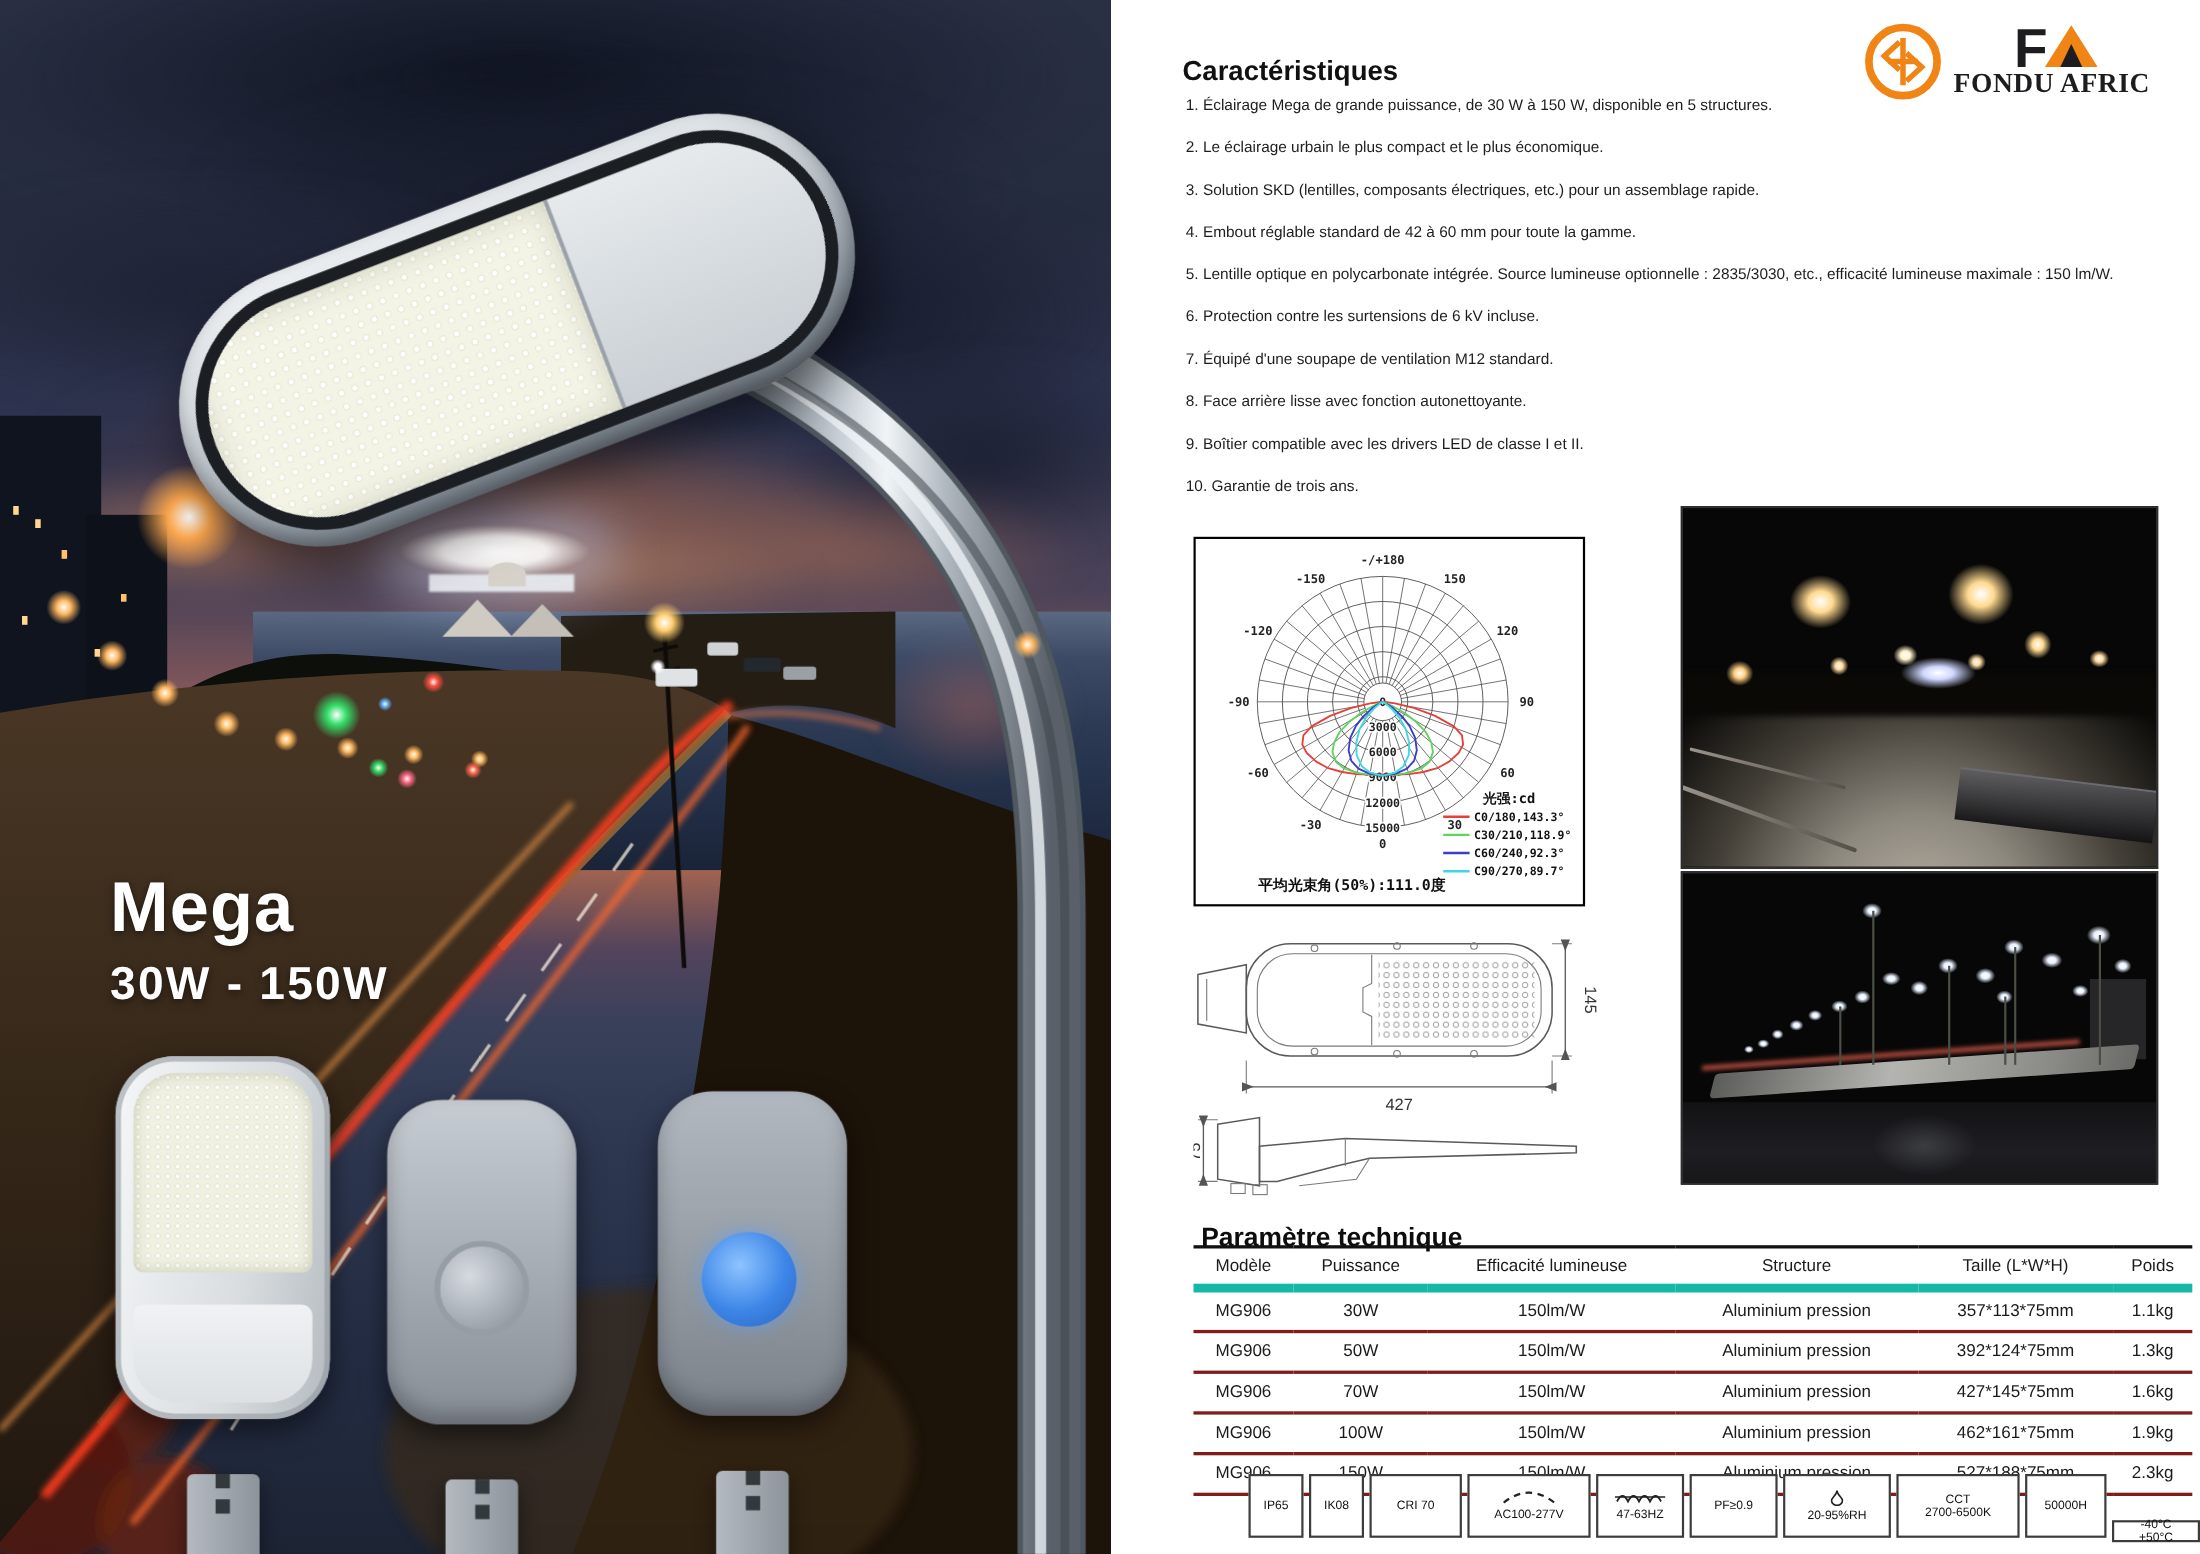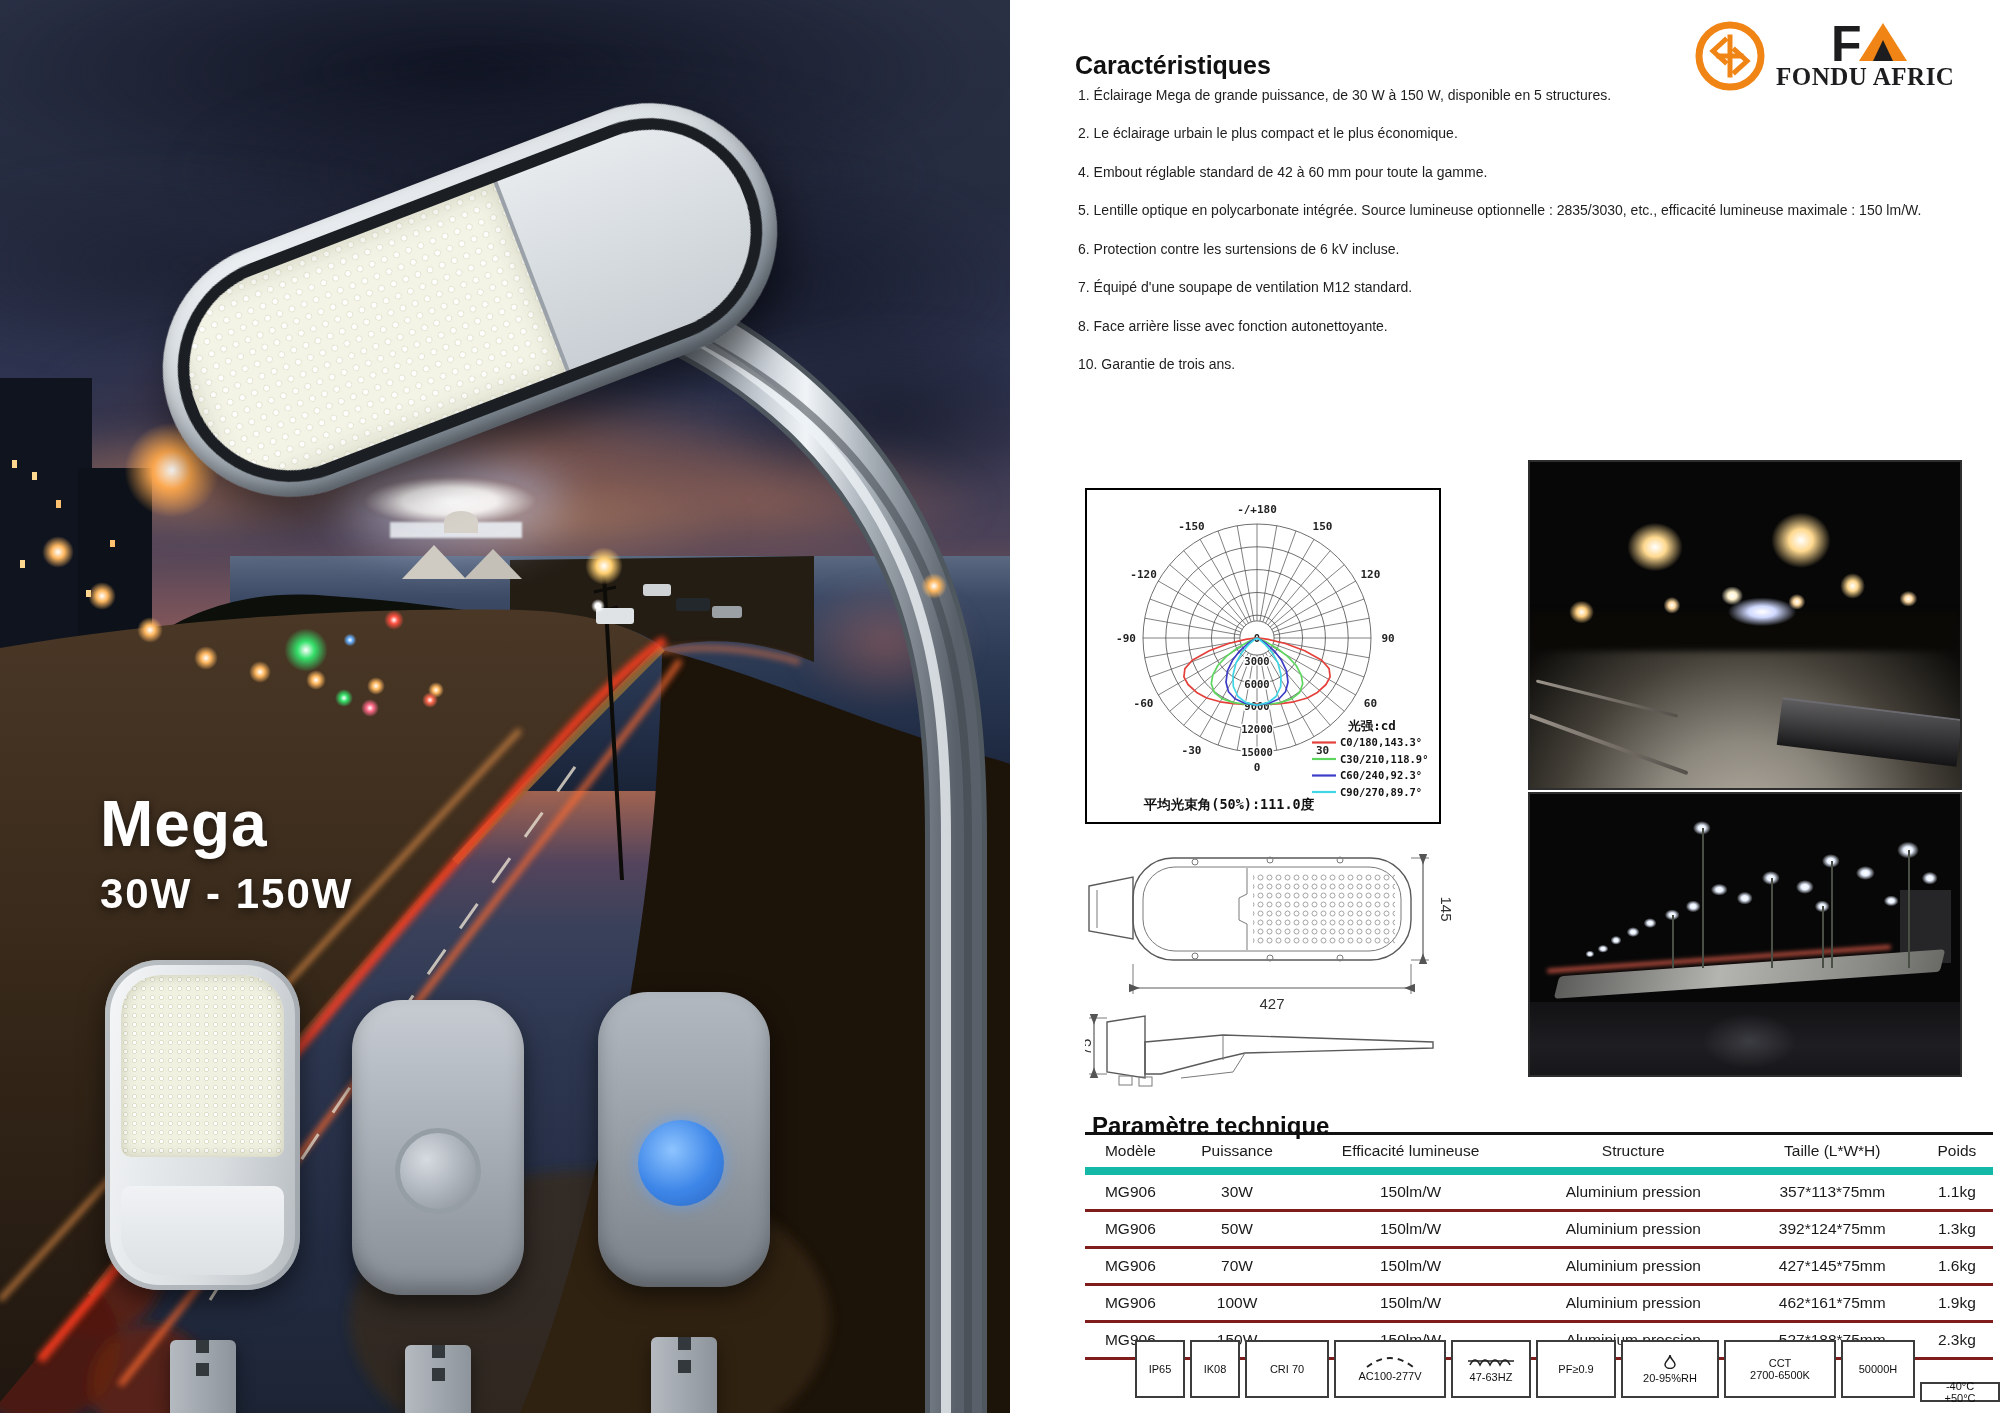--- a/index.html
+++ b/index.html
@@ -299,25 +299,27 @@
           <polygon points="50,40 60,19 70,40" fill="#1d1d1f"></polygon>
         </svg>
         <div class="company">FONDU AFRIC</div>
       </div>
     </div>
 
     <h1 class="char-title">Caractéristiques</h1>
     <div class="char-list" id="char-list">
         <p class="char-item">1. Éclairage Mega de grande puissance, de 30 W à 150 W, disponible en 5 structures.</p>
         <p class="char-item">2. Le éclairage urbain le plus compact et le plus économique.</p>
+        <p class="char-item">3. Solution SKD (lentilles, composants électriques, etc.) pour un assemblage rapide.</p>
         <p class="char-item">4. Embout réglable standard de 42 à 60 mm pour toute la gamme.</p>
         <p class="char-item">5. Lentille optique en polycarbonate intégrée. Source lumineuse optionnelle : 2835/3030, etc., efficacité lumineuse maximale : 150 lm/W.</p>
         <p class="char-item">6. Protection contre les surtensions de 6 kV incluse.</p>
         <p class="char-item">7. Équipé d'une soupape de ventilation M12 standard.</p>
         <p class="char-item">8. Face arrière lisse avec fonction autonettoyante.</p>
+        <p class="char-item">9. Boîtier compatible avec les drivers LED de classe I et II.</p>
         <p class="char-item">10. Garantie de trois ans.</p>
       </div>
 
     <div class="polar-box" id="polar-box"><svg width="347" height="327" viewBox="0 0 347 327" font-family="DejaVu Sans Mono, monospace">
           <circle cx="170" cy="148" r="22.8" fill="none" stroke="#4a4a4a" stroke-width="0.8"></circle>
           <circle cx="170" cy="148" r="45.6" fill="none" stroke="#4a4a4a" stroke-width="0.8"></circle>
           <circle cx="170" cy="148" r="68.4" fill="none" stroke="#4a4a4a" stroke-width="0.8"></circle>
           <circle cx="170" cy="148" r="91.2" fill="none" stroke="#4a4a4a" stroke-width="0.8"></circle>
           <circle cx="170" cy="148" r="114" fill="none" stroke="#4a4a4a" stroke-width="0.8"></circle>
           <circle cx="170" cy="148" r="17.099999999999998" fill="none" stroke="#4a4a4a" stroke-width="0.8"></circle>

